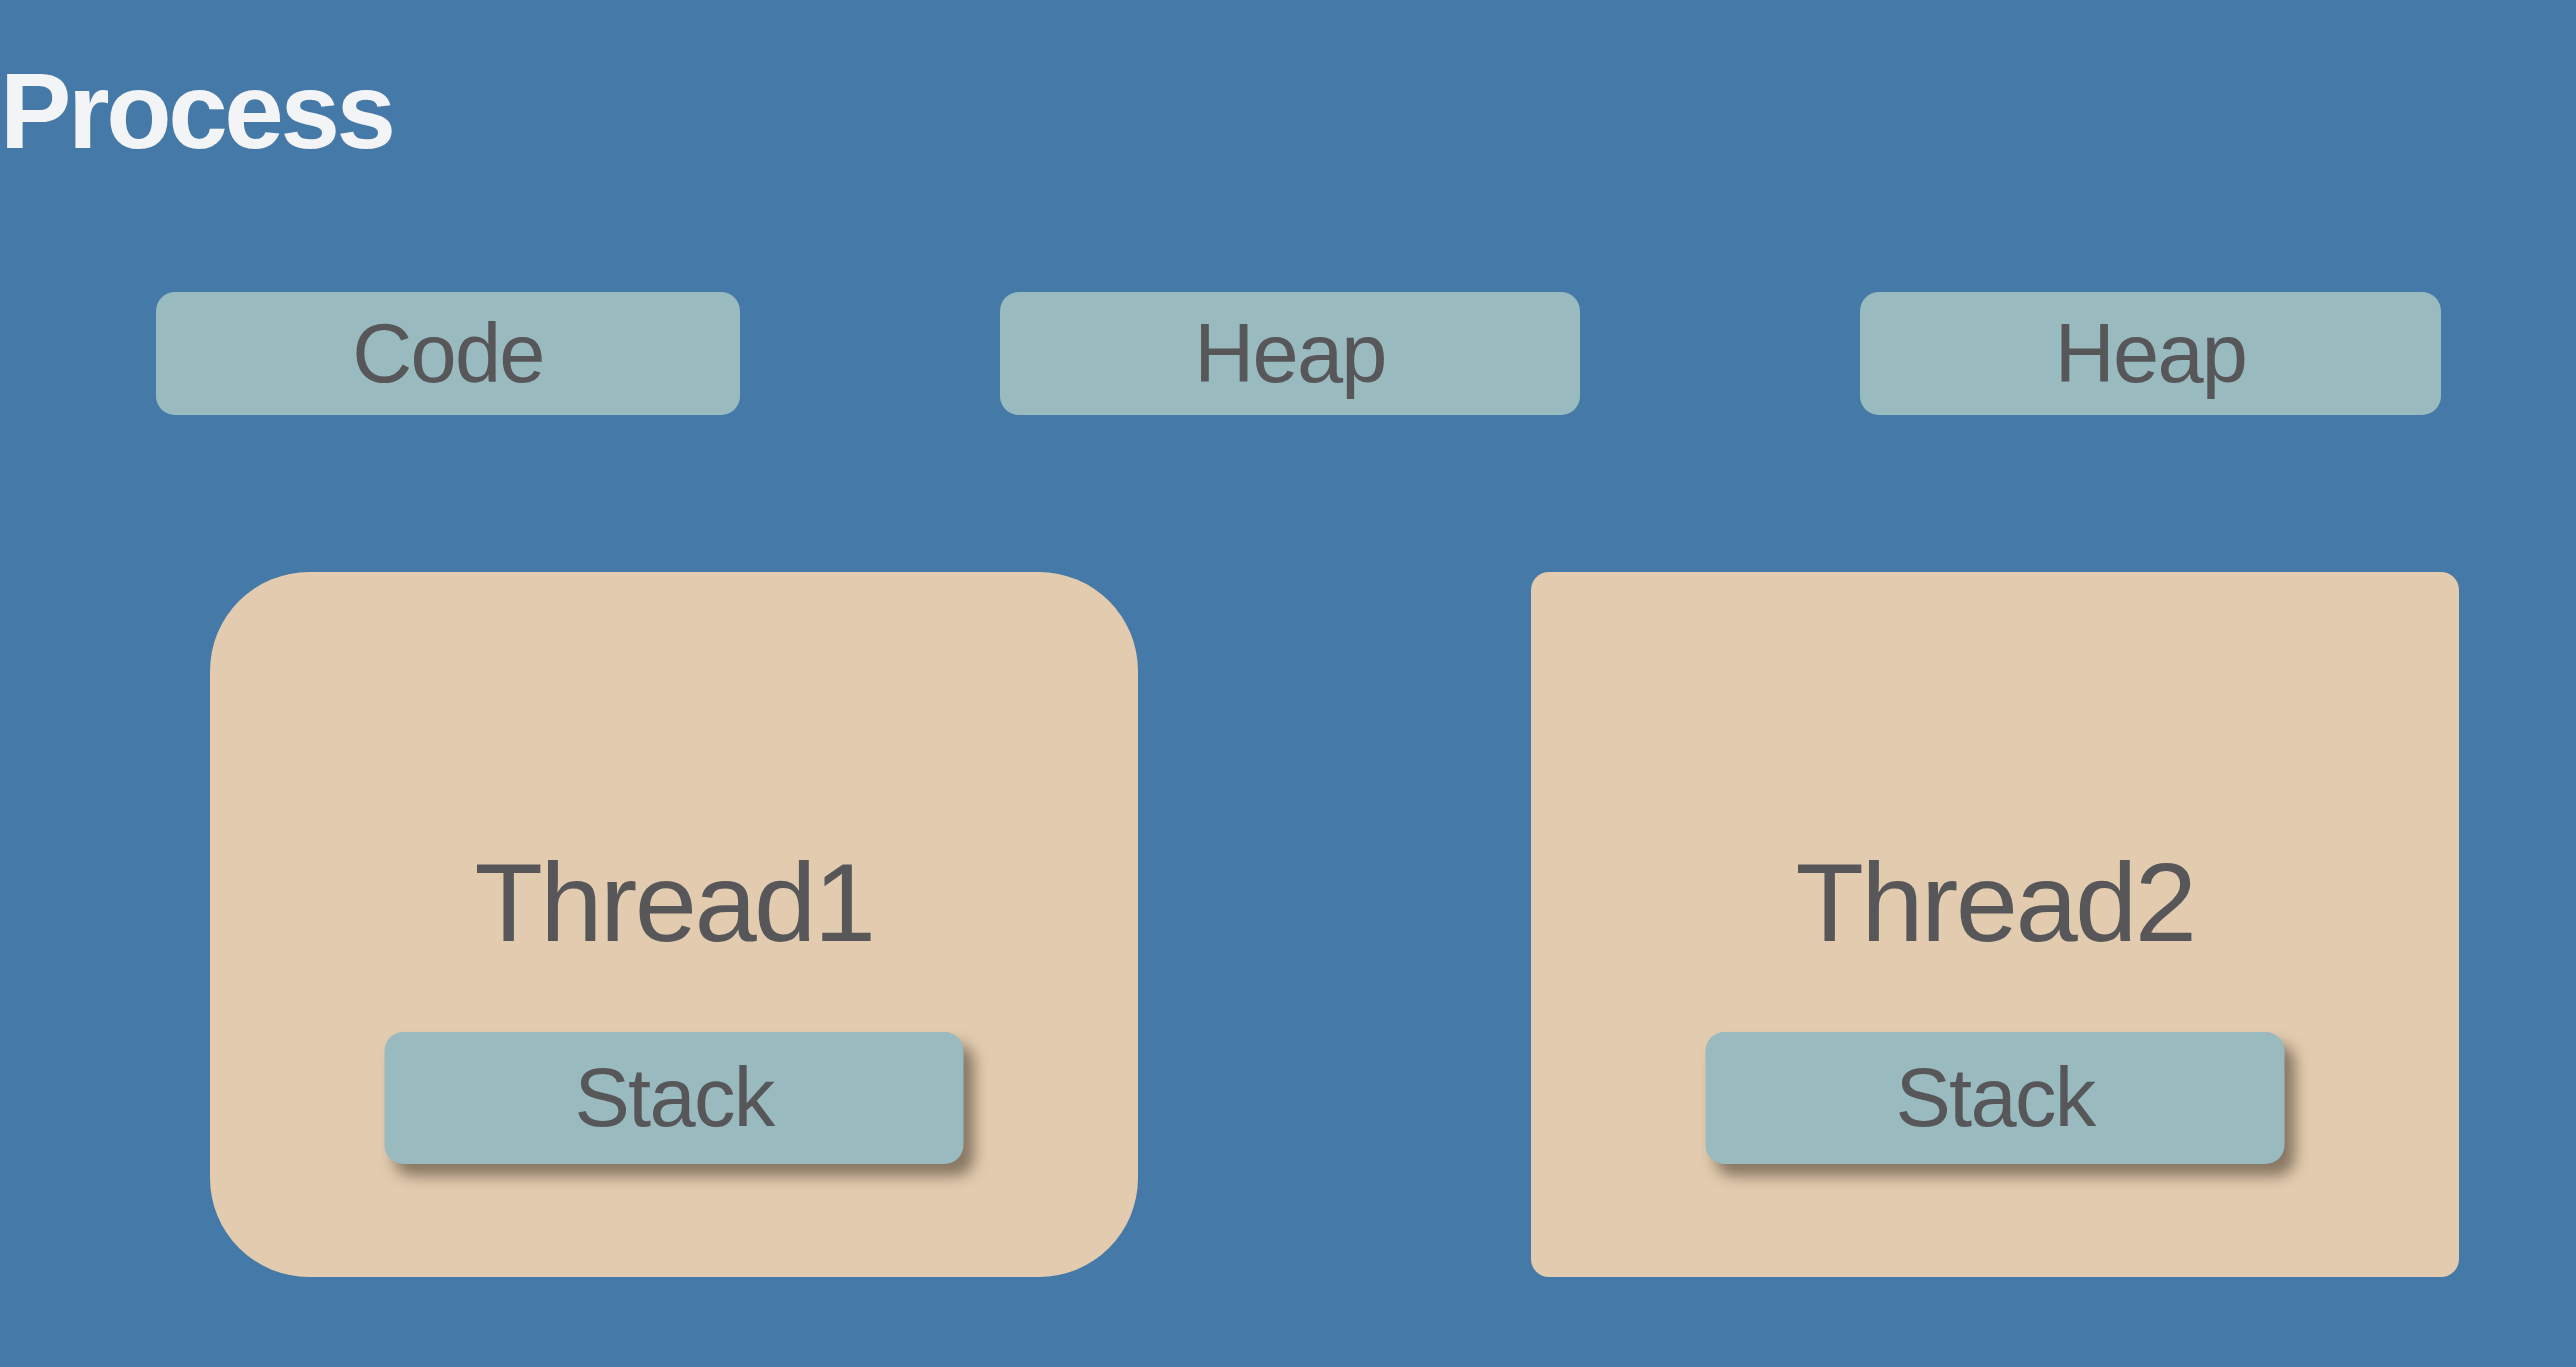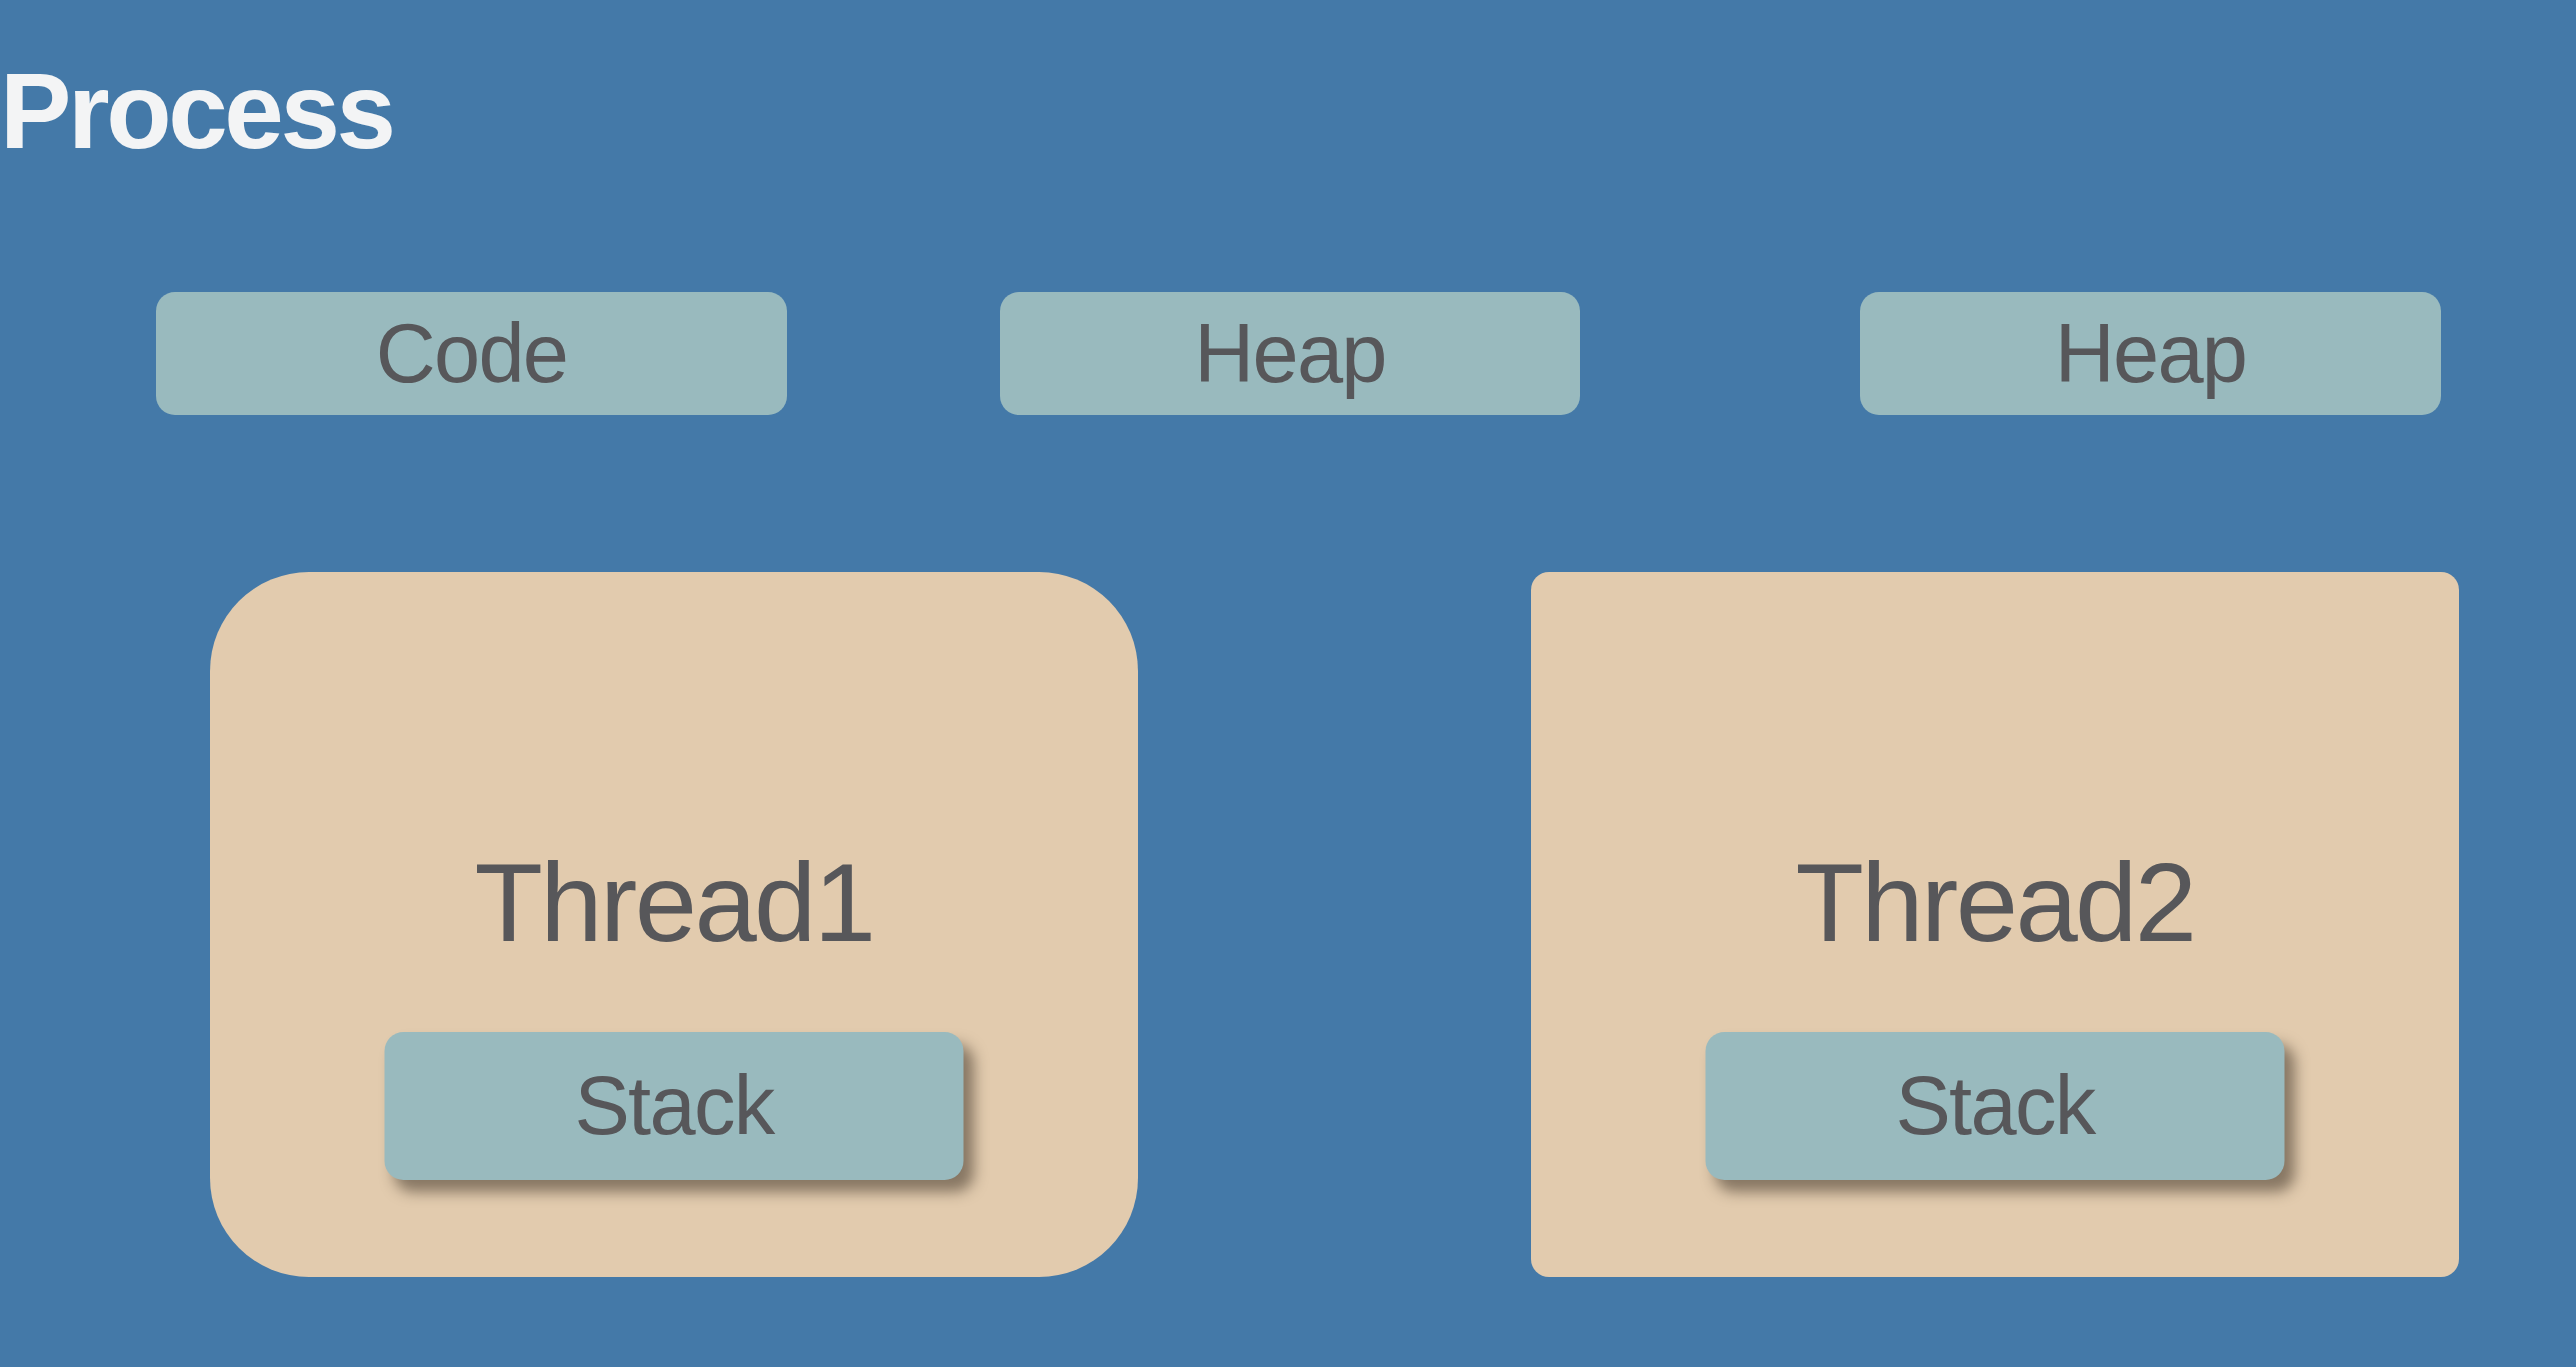--- a/index.html
+++ b/index.html
@@ -46,21 +46,21 @@
     height: 123px;
     background: var(--segment-box);
     border-radius: 19px;
     display: flex;
     align-items: center;
     justify-content: center;
     font-size: 83px;
     letter-spacing: -1.7px;
     color: var(--label-text);
   }
-  .seg-code { left: 156px;  width: 631px; }
+  .seg-code { left: 156px;  width: 584px; }
   .seg-data { left: 1000px; width: 580px; }
   .seg-heap { left: 1860px; width: 581px; }
 
   .thread-box {
     position: absolute;
     top: 572px;
     height: 705px;
     background: var(--thread-box);
     border-radius: 99px;
     margin-left: 24px;
@@ -78,21 +78,21 @@
     letter-spacing: -2.6px;
     color: var(--label-text);
     line-height: 1.15;
   }
   .stack-box {
     position: absolute;
     top: 460px;
     left: 50%;
     transform: translateX(-50%);
     width: 579px;
-    height: 148px;
+    height: 132px;
     background: var(--segment-box);
     border-radius: 19px;
     box-shadow: 10.3px 12px 13.8px var(--stack-shadow);
     display: flex;
     align-items: center;
     justify-content: center;
     font-size: 83px;
     letter-spacing: -1.7px;
     color: var(--label-text);
   }

